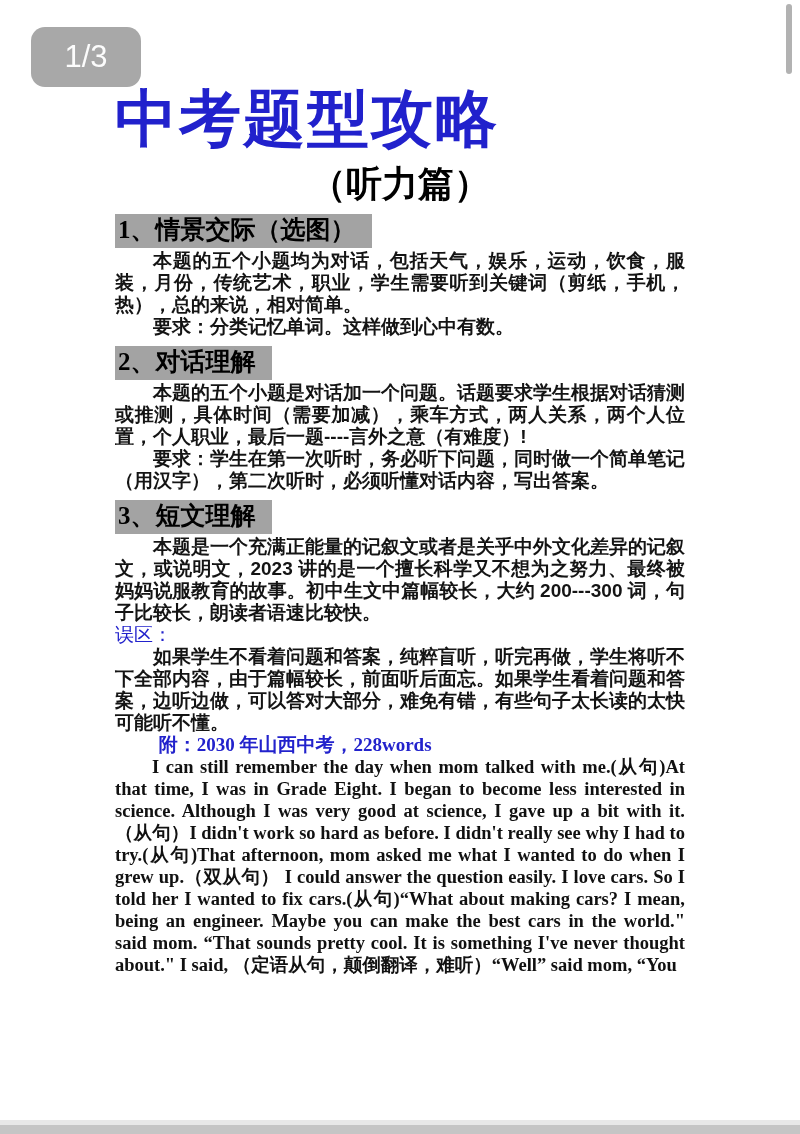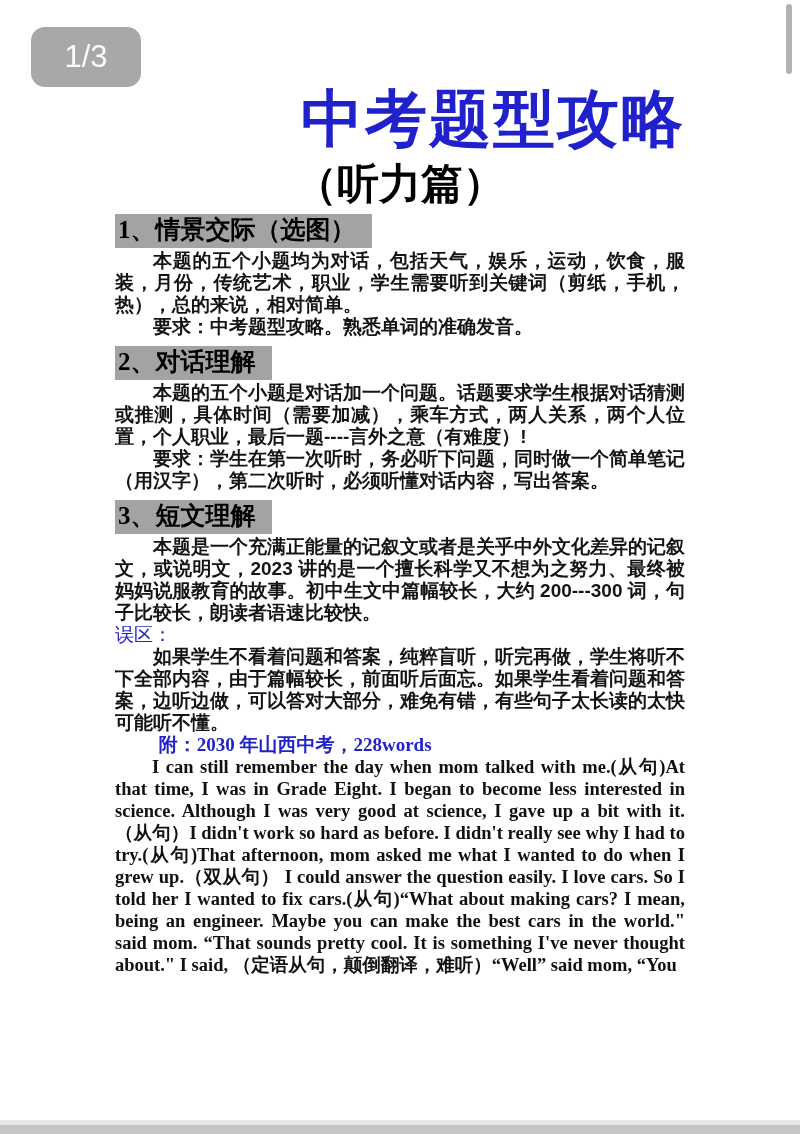--- a/index.html
+++ b/index.html
@@ -44,34 +44,34 @@
     background: #c5c5c5;
   }
   .doc {
     position: absolute;
     left: 0; top: 0;
     width: 800px;
     padding: 0 115px;
   }
   .doc-title {
     margin-top: 82px;
-    text-align: right;
+    text-align: left;
     font-family: "Liberation Serif", serif;
     font-weight: 900;
     font-size: 62px;
     line-height: 74px;
     color: #2121cc;
     letter-spacing: 2px;
     white-space: nowrap;
   }
   .doc-subtitle {
     margin-top: 6px;
     text-align: center;
     font-weight: 900;
-    font-size: 42px;
+    font-size: 36px;
     line-height: 44px;
     color: #000000;
   }
   .sec-heading {
     margin: 8px 0 2px 0;
     font-family: "Liberation Serif", serif;
     font-weight: 900;
     font-size: 25px;
     line-height: 30px;
     color: #000000;
@@ -128,21 +128,21 @@
 
   <div class="doc">
 
     <div class="doc-title">中考题型攻略</div>
     <div class="doc-subtitle">（听力篇）</div>
 
     <div class="sec-heading">
       <span class="hl">1、情景交际（选图）</span>
     </div>
     <p class="body-p">本题的五个小题均为对话，包括天气，娱乐，运动，饮食，服装，月份，传统艺术，职业，学生需要听到关键词（剪纸，手机，热），总的来说，相对简单。</p>
-    <p class="body-p">要求：中考题型攻略。熟悉单词的准确发音。</p>
+    <p class="body-p">要求：分类记忆单词。这样做到心中有数。</p>
 
     <div class="sec-heading">
       <span class="hl">2、对话理解</span>
     </div>
     <p class="body-p">本题的五个小题是对话加一个问题。话题要求学生根据对话猜测或推测，具体时间（需要加减），乘车方式，两人关系，两个人位置，个人职业，最后一题----言外之意（有难度）!</p>
     <p class="body-p">要求：学生在第一次听时，务必听下问题，同时做一个简单笔记（用汉字），第二次听时，必须听懂对话内容，写出答案。</p>
 
     <div class="sec-heading">
       <span class="hl">3、短文理解</span>
     </div>

